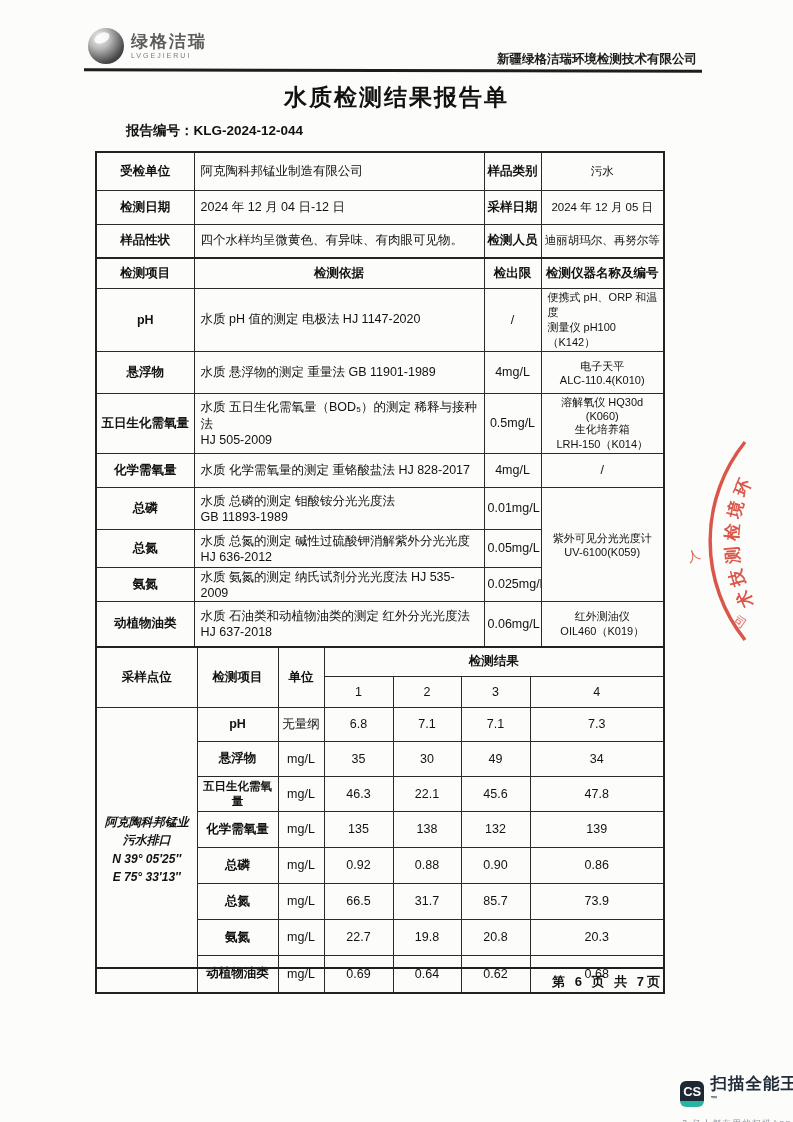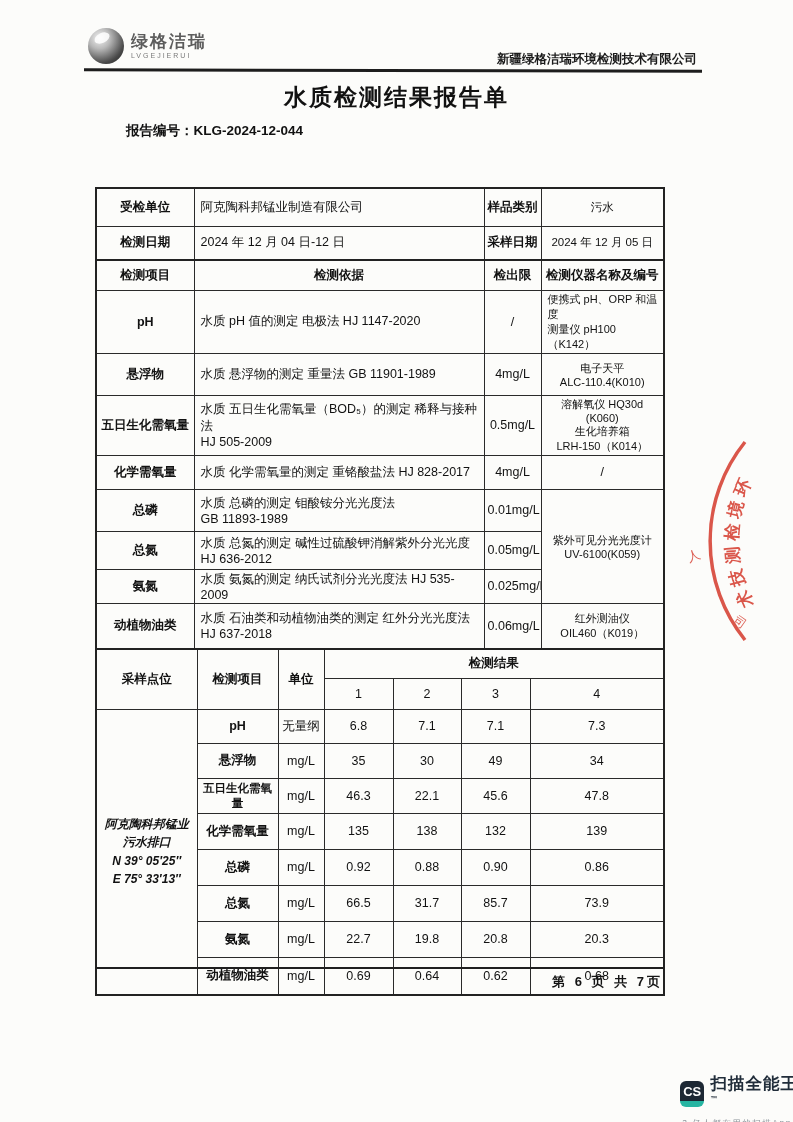--- a/index.html
+++ b/index.html
@@ -17,21 +17,21 @@
   .logo-cn { font-size:17px; font-weight:bold; color:#5c5c5c; letter-spacing:2px; line-height:1; }
   .logo-en { font-size:7px; color:#7a7a7a; letter-spacing:2px; margin-top:2px; }
   .company { position:absolute; right:8px; bottom:0; font-size:12.5px; font-weight:bold; color:#1b1b1b; }
   .hdr-rule { position:absolute; top:69px; left:84px; width:618px; height:3px; background:#1d1d1d; transform:rotate(.15deg); }
 
   .title { position:absolute; top:82px; left:0; width:793px; text-align:center;
      font-size:23px; font-weight:bold; letter-spacing:2px; color:#111; }
   .report-no { position:absolute; top:122px; left:126px; font-size:13.5px; font-weight:bold; color:#111; }
 
   
-  .tables { position:absolute; top:151px; left:95px; width:568px;margin-top:36px; }
+  .tables { position:absolute; top:151px; left:95px; width:568px; }
   table { border-collapse:collapse; table-layout:fixed; width:568px; background:transparent; }
   table + table { margin-top:-2px; }
   table { border:2px solid #222; }
   td,th { border:1px solid #2a2a2a; font-size:12.5px; color:#121212; text-align:center;
      vertical-align:middle; white-space:pre-line; padding:1px 3px; overflow:hidden; font-weight:normal; }
   .lbl, th { font-weight:bold; }
   .left { text-align:left; padding-left:6px; }
   .small { font-size:11px; }
   .v2 { font-size:11.5px; }
   .item7 { font-size:11.5px; font-weight:bold; }
@@ -92,20 +92,26 @@
         <td class="lbl">受检单位</td>
         <td class="left">阿克陶科邦锰业制造有限公司</td>
         <td class="lbl">样品类别</td>
         <td class="v2">污水</td>
       </tr>
       <tr style="height:34px">
         <td class="lbl">检测日期</td>
         <td class="left">2024 年 12 月 04 日-12 日</td>
         <td class="lbl">采样日期</td>
         <td class="v2">2024 年 12 月 05 日</td>
+      </tr>
+      <tr style="height:34px">
+        <td class="lbl">样品性状</td>
+        <td class="left">四个水样均呈微黄色、有异味、有肉眼可见物。</td>
+        <td class="lbl">检测人员</td>
+        <td class="v2">迪丽胡玛尔、再努尔等</td>
       </tr>
     </tbody>
       </table>
 
     <table>
       <colgroup>
           <col style="width:98px">
           <col style="width:290px">
           <col style="width:57px">
           <col style="width:123px">

